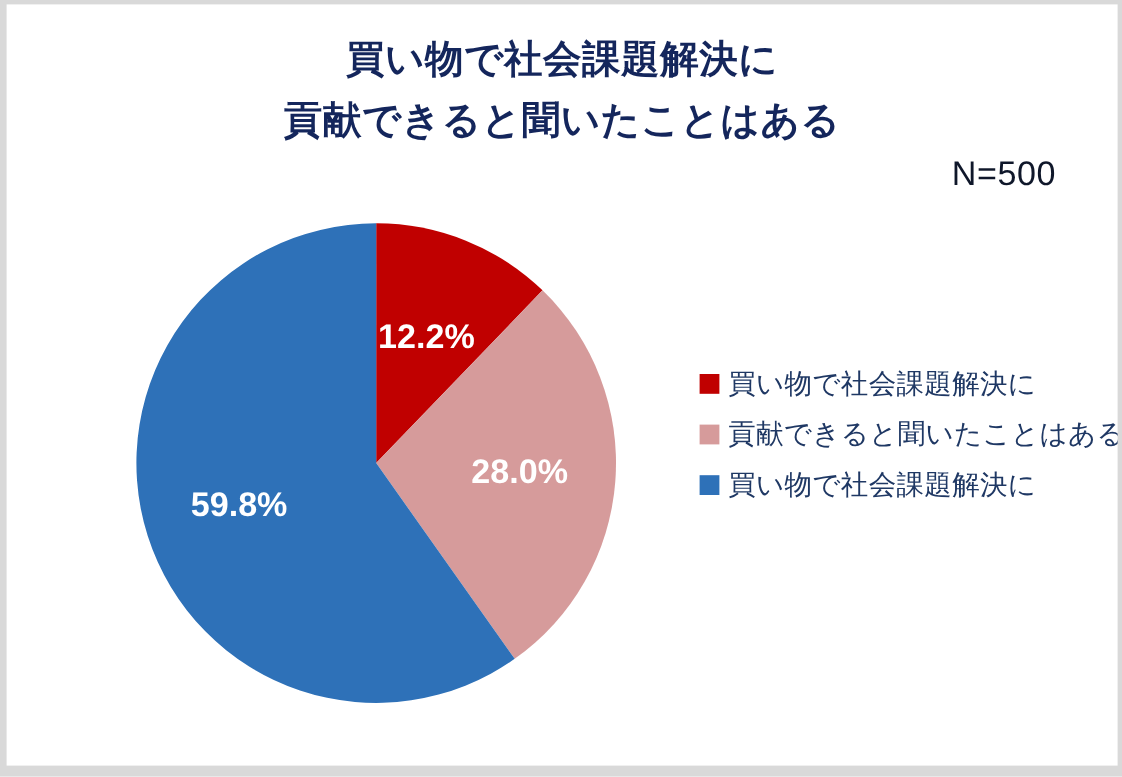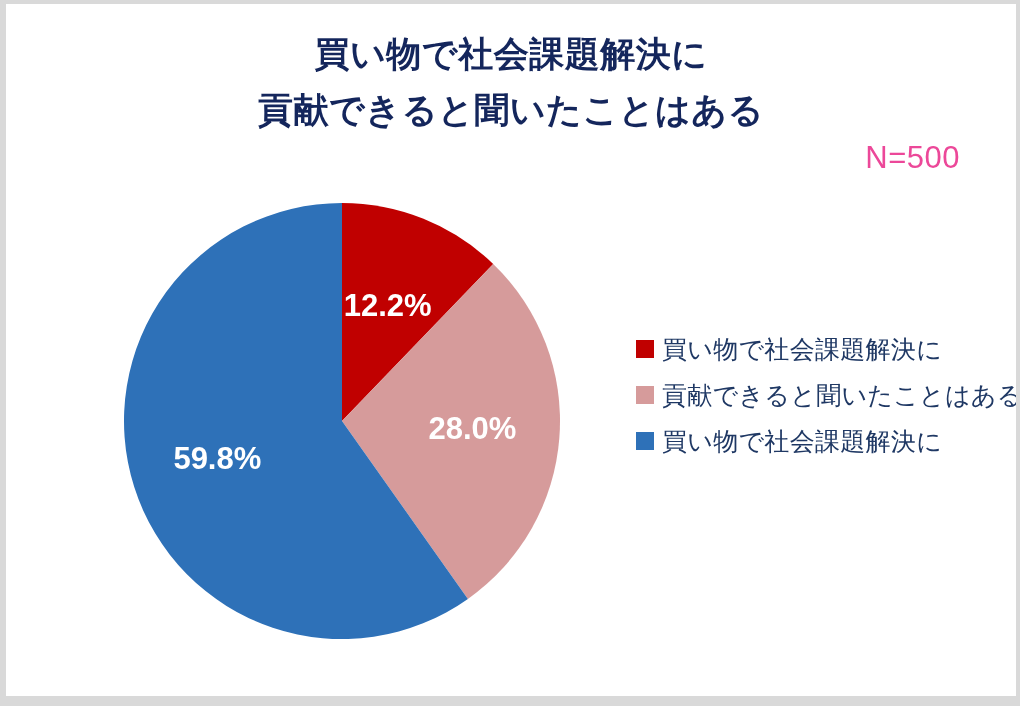--- a/index.html
+++ b/index.html
@@ -50,21 +50,21 @@
     line-height: 56px;
     letter-spacing: 0.5px;
     white-space: nowrap;
   }
 
   
   .n-label {
     position: absolute;
     right: 56px;
     top: 134px;
-    color: #ec4899;
+    color: #0f172a;
     font-size: 31px;
     line-height: 40px;
     letter-spacing: 0.5px;
     white-space: nowrap;
   }
 
   
   .pie-wrap {
     position: absolute;
     left: 116px;

